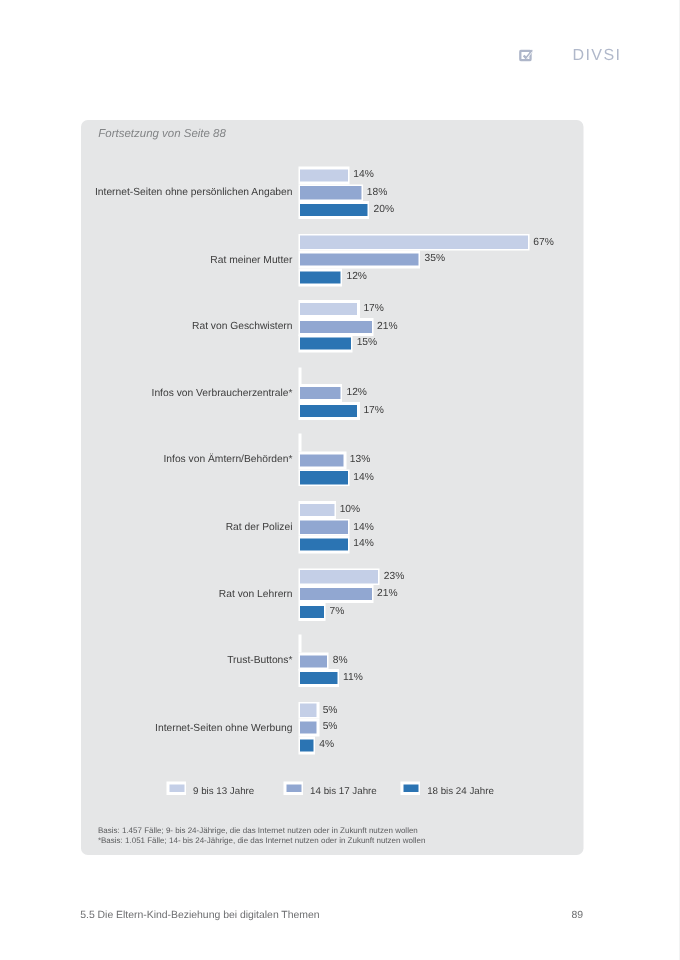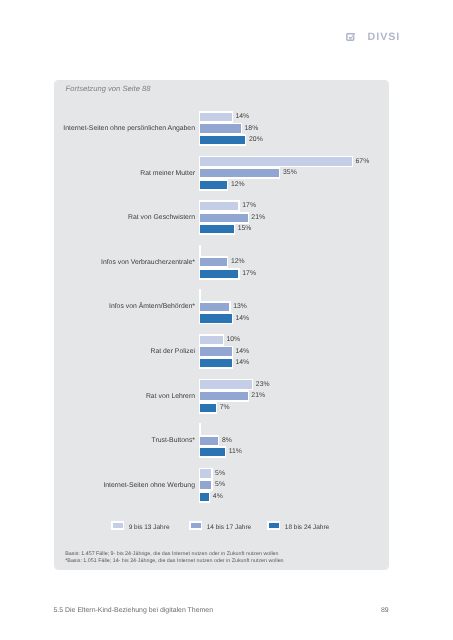--- a/index.html
+++ b/index.html
@@ -4,21 +4,21 @@
 <style>
   html,body{margin:0;padding:0;}
   body{width:453px;height:640px;background:#ffffff;font-family:"Liberation Sans",sans-serif;
        overflow:hidden;position:relative;
        -webkit-font-smoothing:antialiased;text-rendering:geometricPrecision;}
   #page{position:absolute;left:0;top:0;width:453px;height:640px;}
 
   
   .brand{position:absolute;left:345.6px;top:32px;height:10px;}
   .brand .mark{position:absolute;left:0.3px;top:0.9px;width:9.5px;height:8px;display:block;}
-  .brand .word{position:absolute;left:10px;top:0;font-size:10.7px;font-weight:bold;
+  .brand .word{position:absolute;left:24px;top:0;font-size:10.7px;font-weight:normal;
                letter-spacing:0.95px;color:#B0B8CA;line-height:10px;padding-left:12px;}
 
   
   .panel{position:absolute;left:54.2px;top:80px;width:334.6px;height:489.5px;background:#E5E6E7;
          border-radius:4.5px;box-sizing:border-box;}
   .cont-note{position:absolute;left:11.4px;top:4px;font-style:italic;font-size:7.65px;
              color:#828486;letter-spacing:0px;}
 
   
   .chart{position:absolute;left:0;top:31.0px;width:334px;height:400px;}

